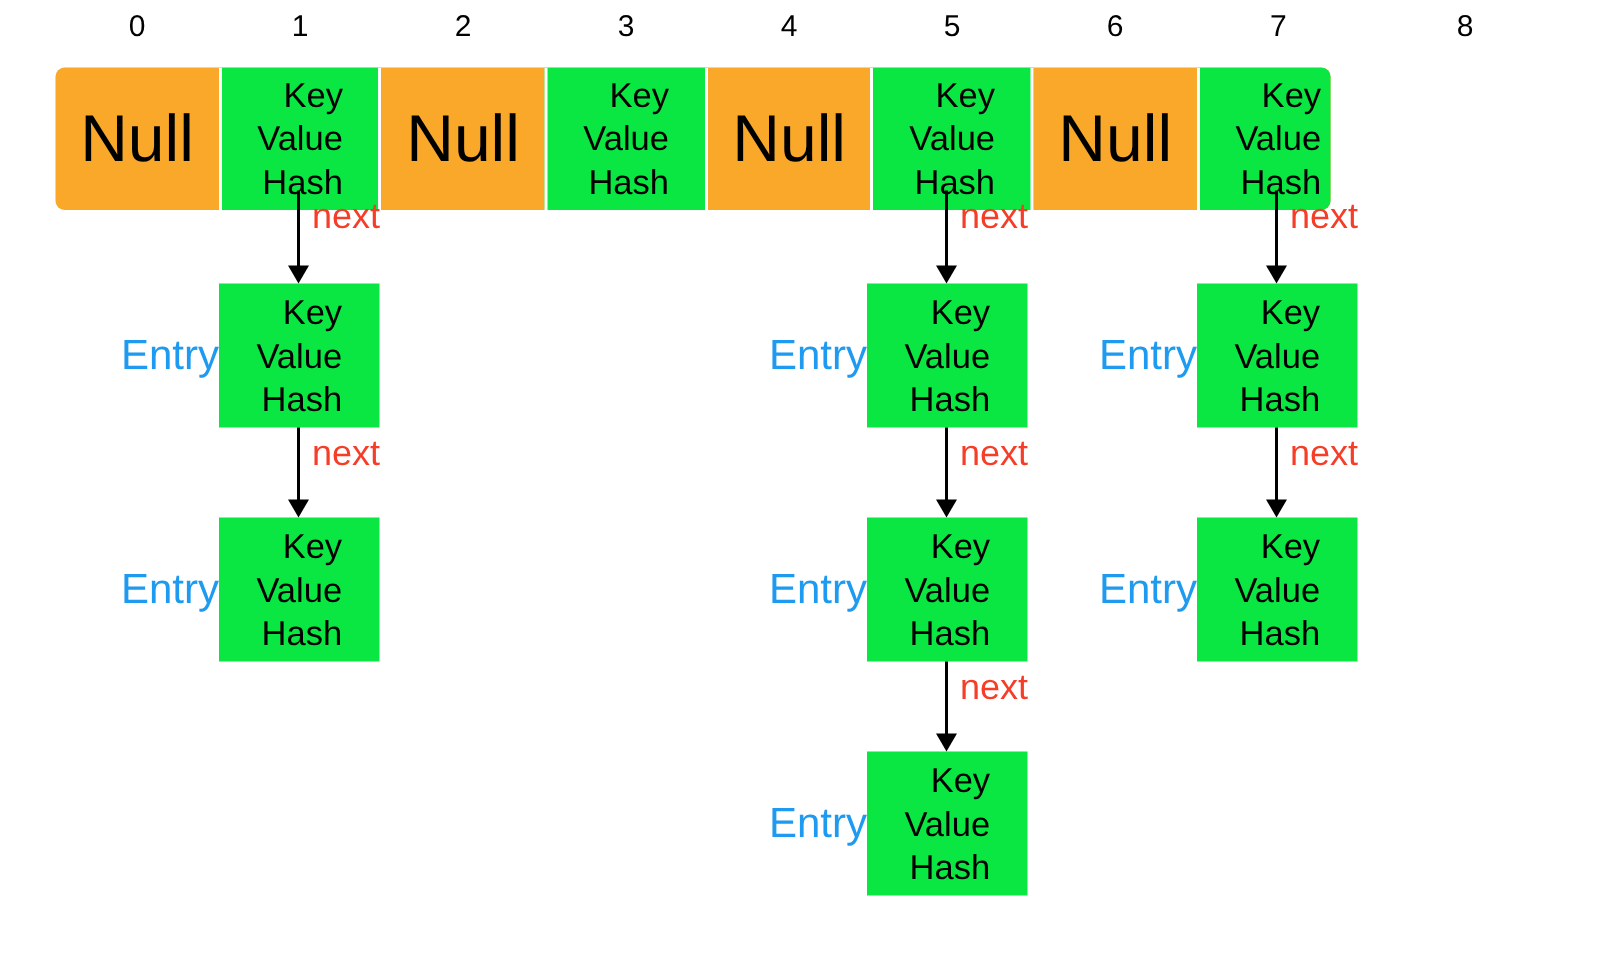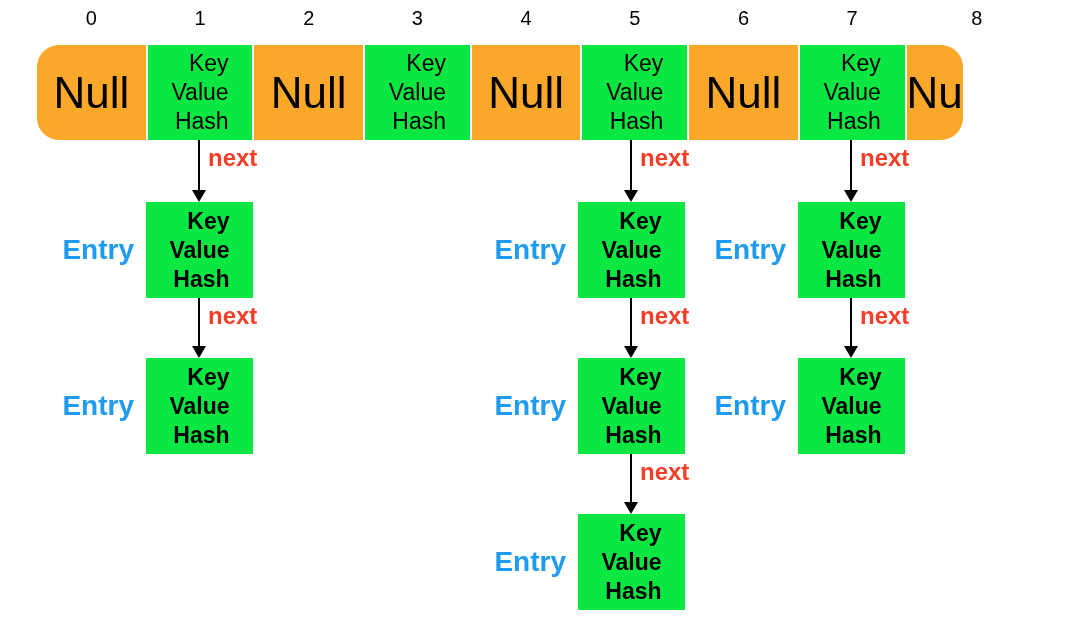--- a/index.html
+++ b/index.html
@@ -39,24 +39,24 @@
     line-height: 24px;
     color: var(--text-black);
   }
   .idx--last { flex: 1; }
 
   
   .bar {
     position: absolute;
     left: 37px;
     top: 45px;
-    width: 926px;
+    width: 850px;
     height: 95px;
     background: var(--bucket-orange);
-    border-radius: 22px;
+    border-radius: 6px;
     display: flex;
     overflow: hidden;
   }
   .cell {
     flex: 0 0 108.7px;
     display: flex;
     align-items: center;
     justify-content: center;
   }
   .cell--last { flex: 1; }
@@ -73,23 +73,22 @@
   .kvh {
     text-align: right;
     font-size: 23px;
     line-height: 29px;
     color: var(--text-black);
   }
 
   
   .chain {
     position: absolute;
-    top: 140px;
+    top: 127px;
     width: 226px;
-    font-weight: bold;
   }
   .link {
     position: relative;
     height: 60px;
   }
   .link--first { height: 62px; }
   .arrow-line {
     position: absolute;
     left: 165px;
     top: 0;
@@ -116,21 +115,20 @@
     color: var(--next-red);
     white-space: nowrap;
   }
   .entry-row {
     display: flex;
     align-items: center;
     height: 96px;
   }
   .entry-name {
     width: 113px;
-    padding-right: 12px;
     text-align: right;
     font-size: 28px;
     color: var(--entry-blue);
   }
   .entry-box {
     width: 107px;
     height: 96px;
     background: var(--entry-green);
     display: flex;
     align-items: center;

